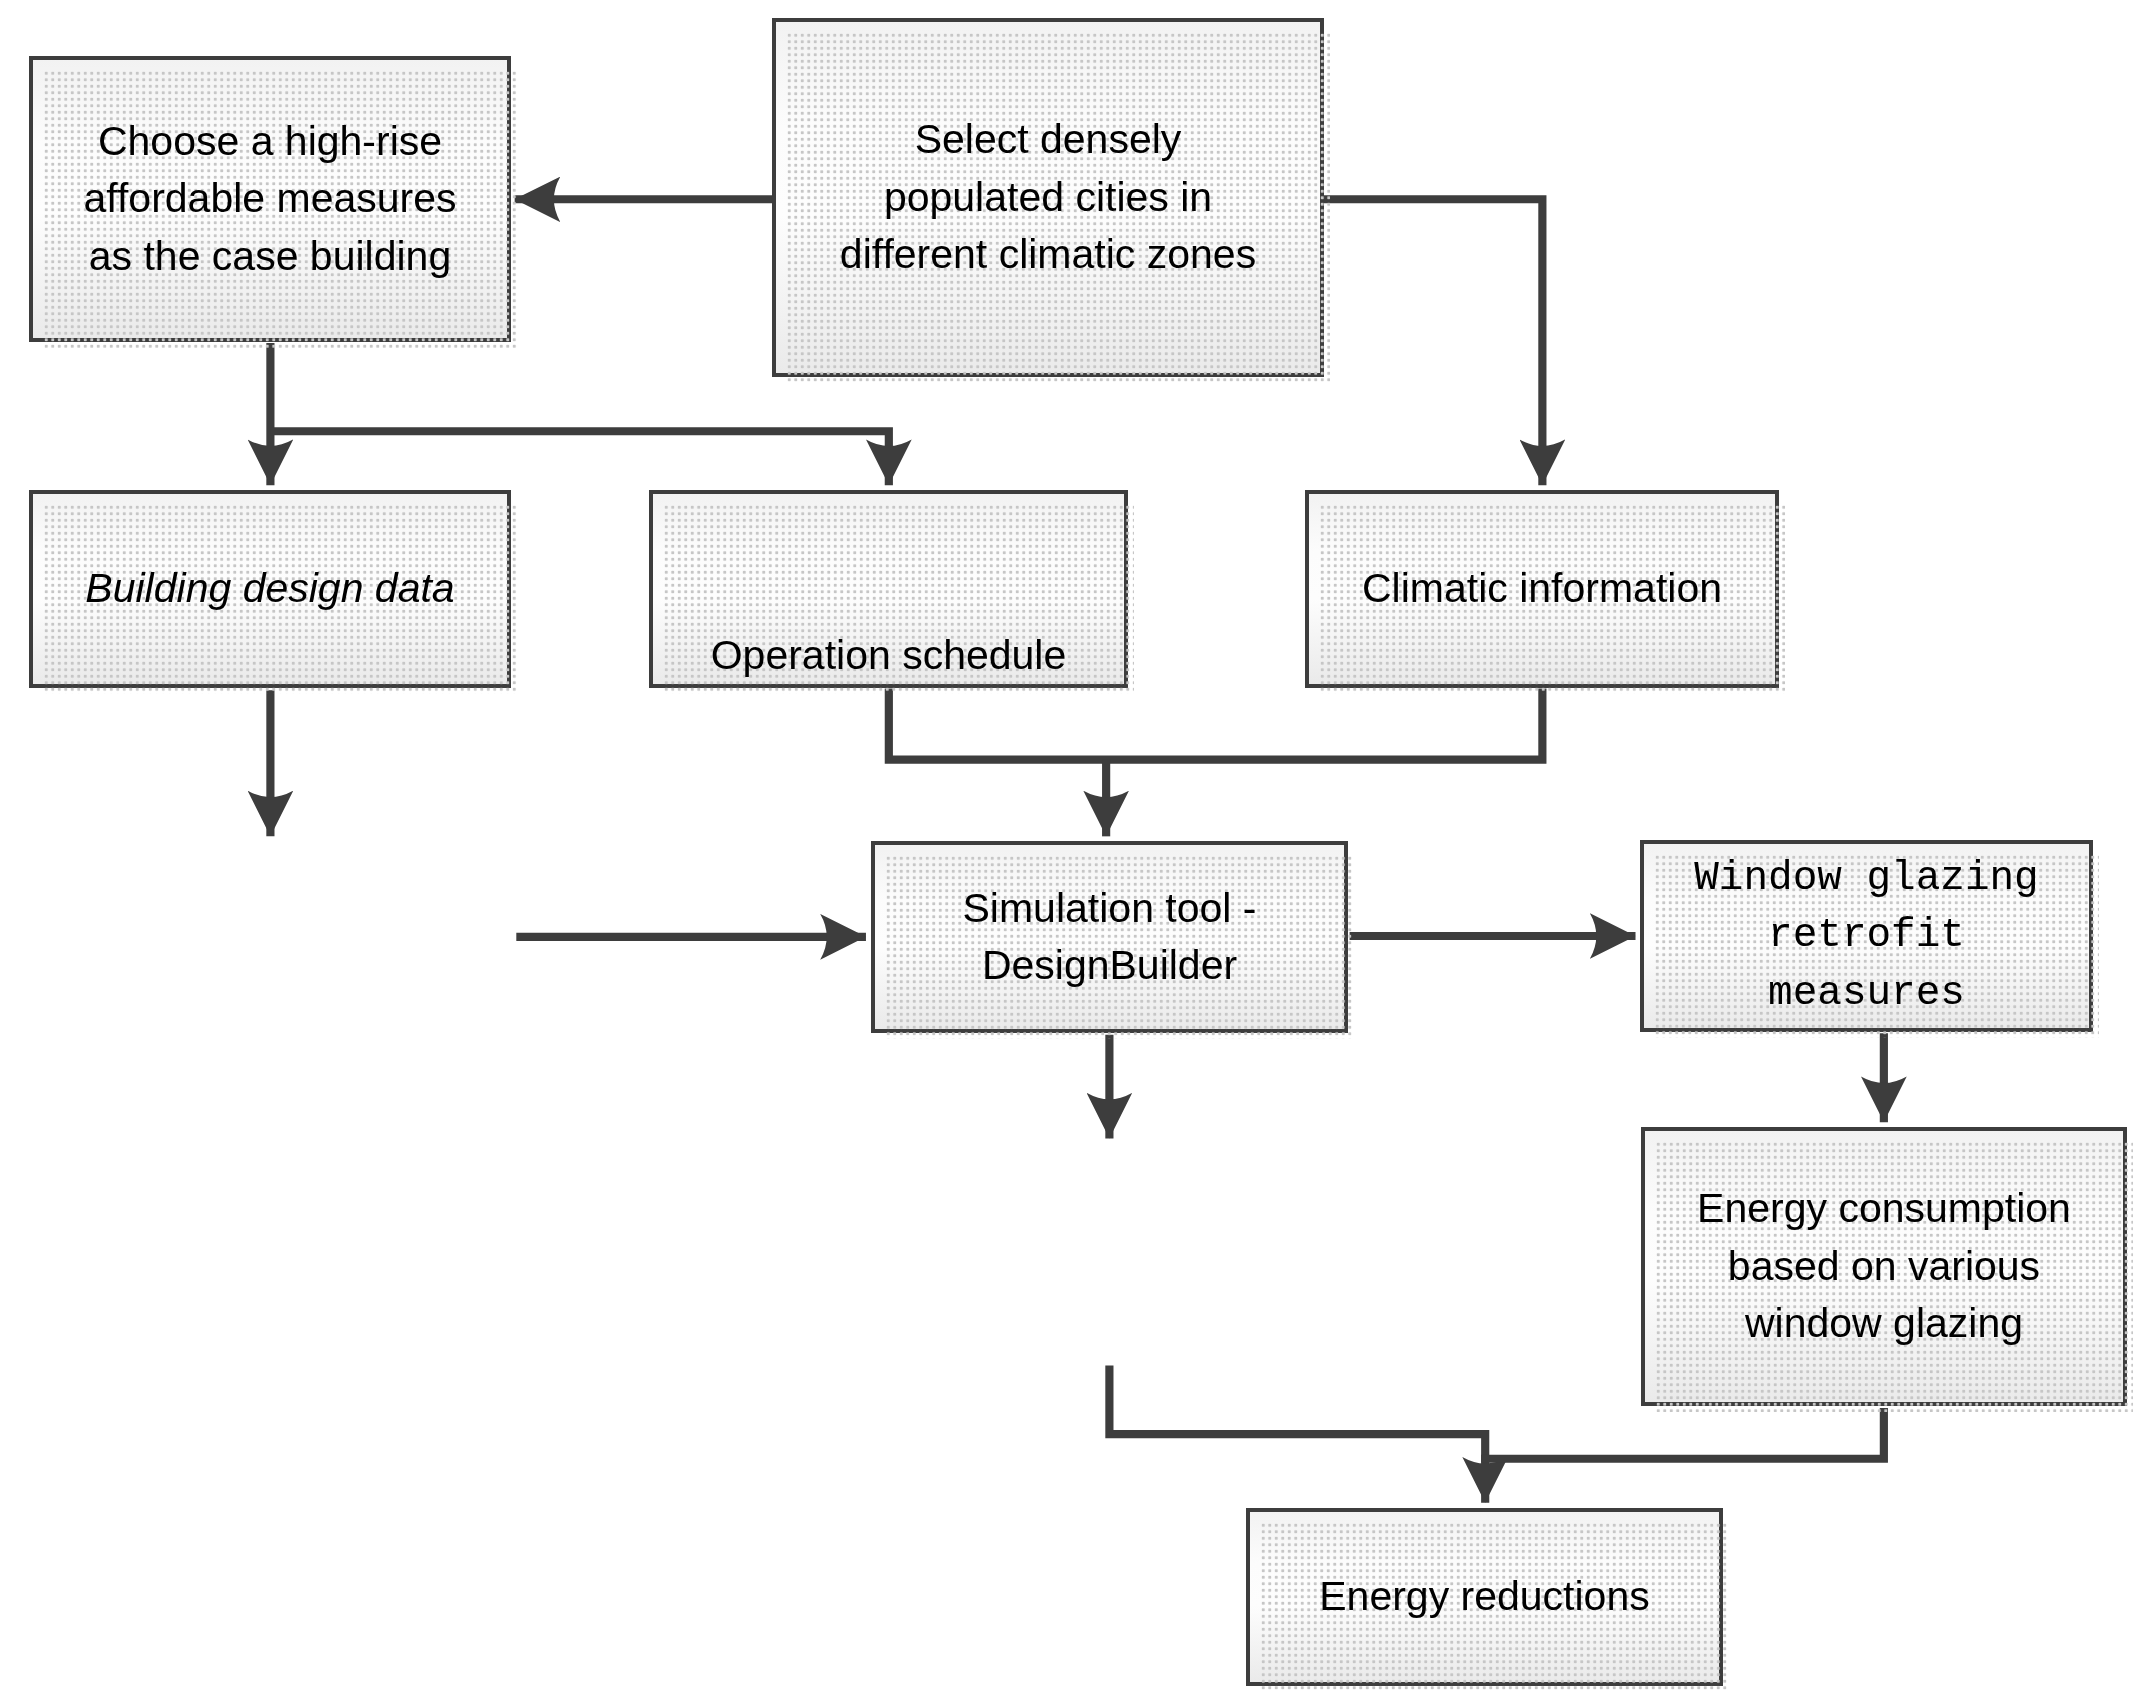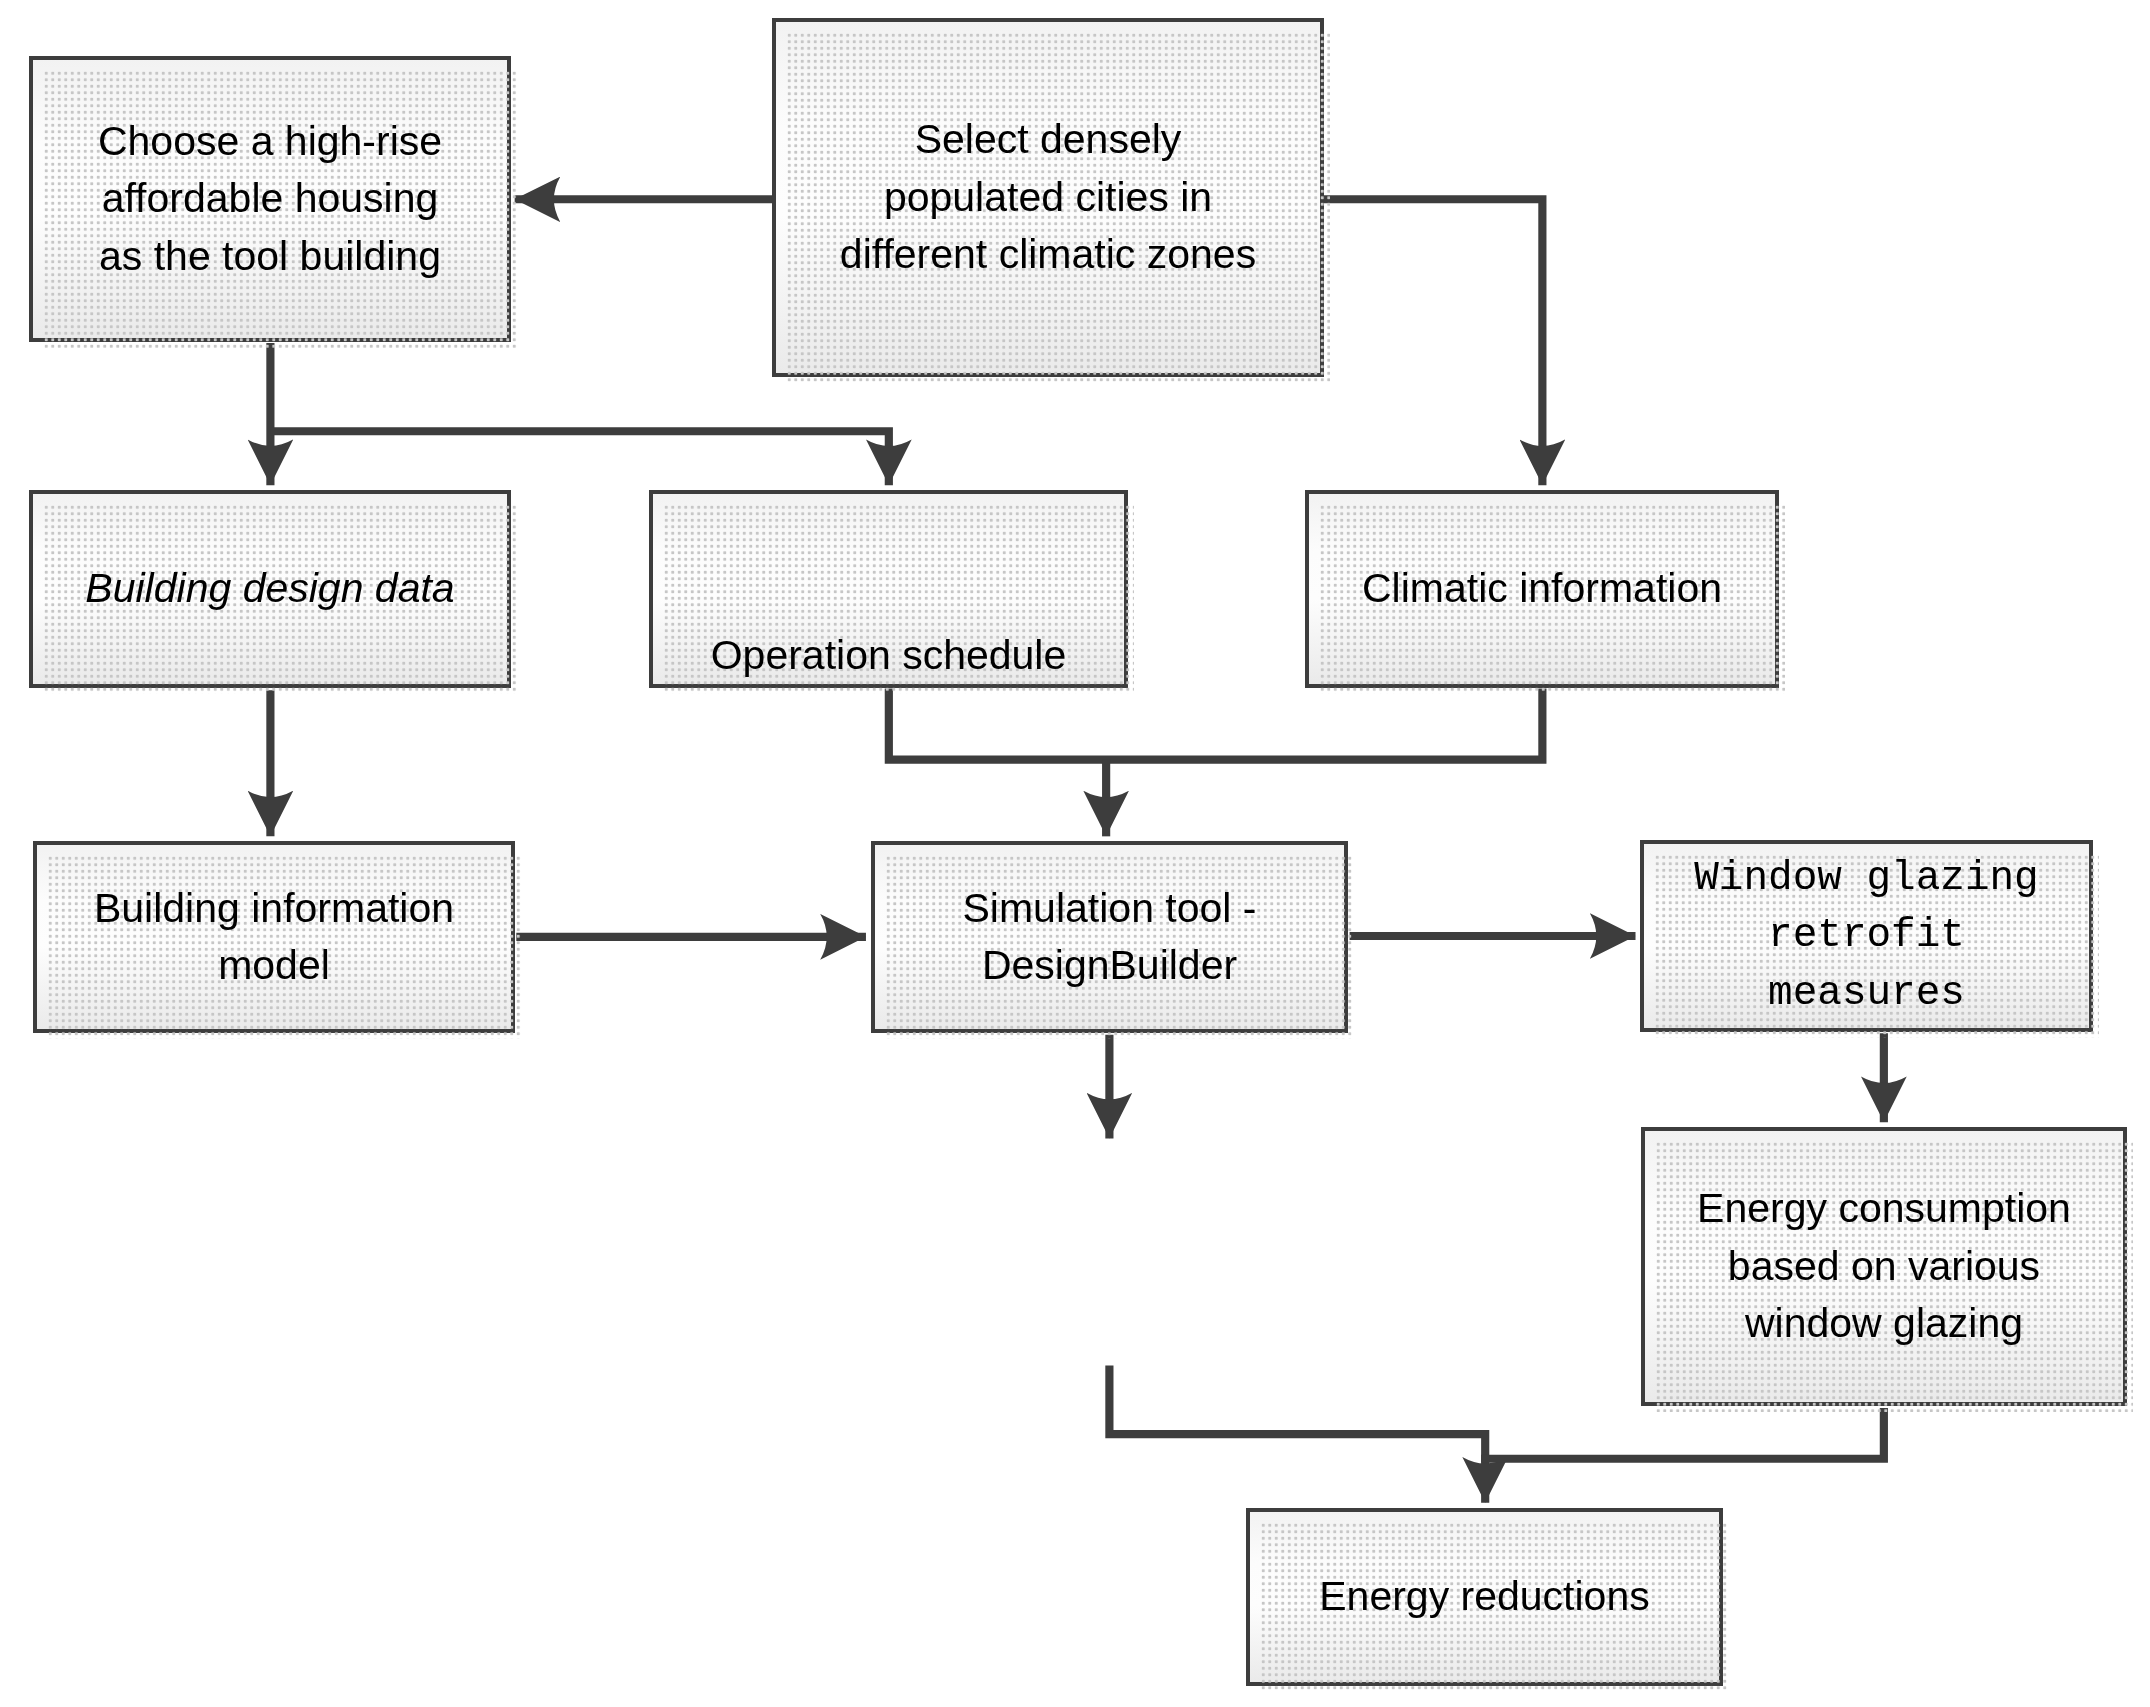--- a/index.html
+++ b/index.html
@@ -83,36 +83,33 @@
       <polyline points="1354,930 1354,1024" class="connector" marker-end="url(#arrowhead)"></polyline>
       <polyline points="632,1147 1060,1147" class="connector" marker-end="url(#arrowhead)"></polyline>
       <polyline points="1652,1146 2002,1146" class="connector" marker-end="url(#arrowhead)"></polyline>
       <polyline points="1358,1267 1358,1394" class="connector" marker-end="url(#arrowhead)"></polyline>
       <polyline points="2306,1265 2306,1374" class="connector" marker-end="url(#arrowhead)"></polyline>
       <polyline points="1358,1672 1358,1756 1818,1756 1818,1840" class="connector" marker-end="url(#arrowhead)"></polyline>
       <polyline points="2306,1724 2306,1786 1813,1786" class="connector"></polyline>
     </svg>
 
 <div class="node" style="left: 29px; top: 56px; width: 482px; height: 286px;">
-      <span class="node-label">Choose a high-rise affordable housing as the tool building</span>
+      <span class="node-label">Choose a high-rise affordable measures as the case building</span>
     </div>
     <div class="node" style="left: 772px; top: 18px; width: 552px; height: 359px;">
       <span class="node-label">Select densely populated cities in different climatic zones</span>
     </div>
     <div class="node" style="left: 29px; top: 490px; width: 482px; height: 198px; font-style: italic;">
       <span class="node-label">Building design data</span>
     </div>
     <div class="node" style="left: 649px; top: 490px; width: 479px; height: 198px; align-items: flex-end;">
       <span class="node-label">Operation schedule</span>
     </div>
     <div class="node" style="left: 1305px; top: 490px; width: 474px; height: 198px;">
       <span class="node-label">Climatic information</span>
-    </div>
-    <div class="node" style="left: 33px; top: 841px; width: 482px; height: 192px;">
-      <span class="node-label">Building information model</span>
     </div>
     <div class="node" style="left: 871px; top: 841px; width: 477px; height: 192px;">
       <span class="node-label">Simulation tool - DesignBuilder</span>
     </div>
     <div class="node" style="left: 1640px; top: 840px; width: 453px; height: 192px; font-family: Liberation Mono, monospace;">
       <span class="node-label">Window glazing retrofit measures</span>
     </div>
     <div class="node" style="left: 1641px; top: 1127px; width: 486px; height: 279px;">
       <span class="node-label">Energy consumption based on various window glazing</span>
     </div>

